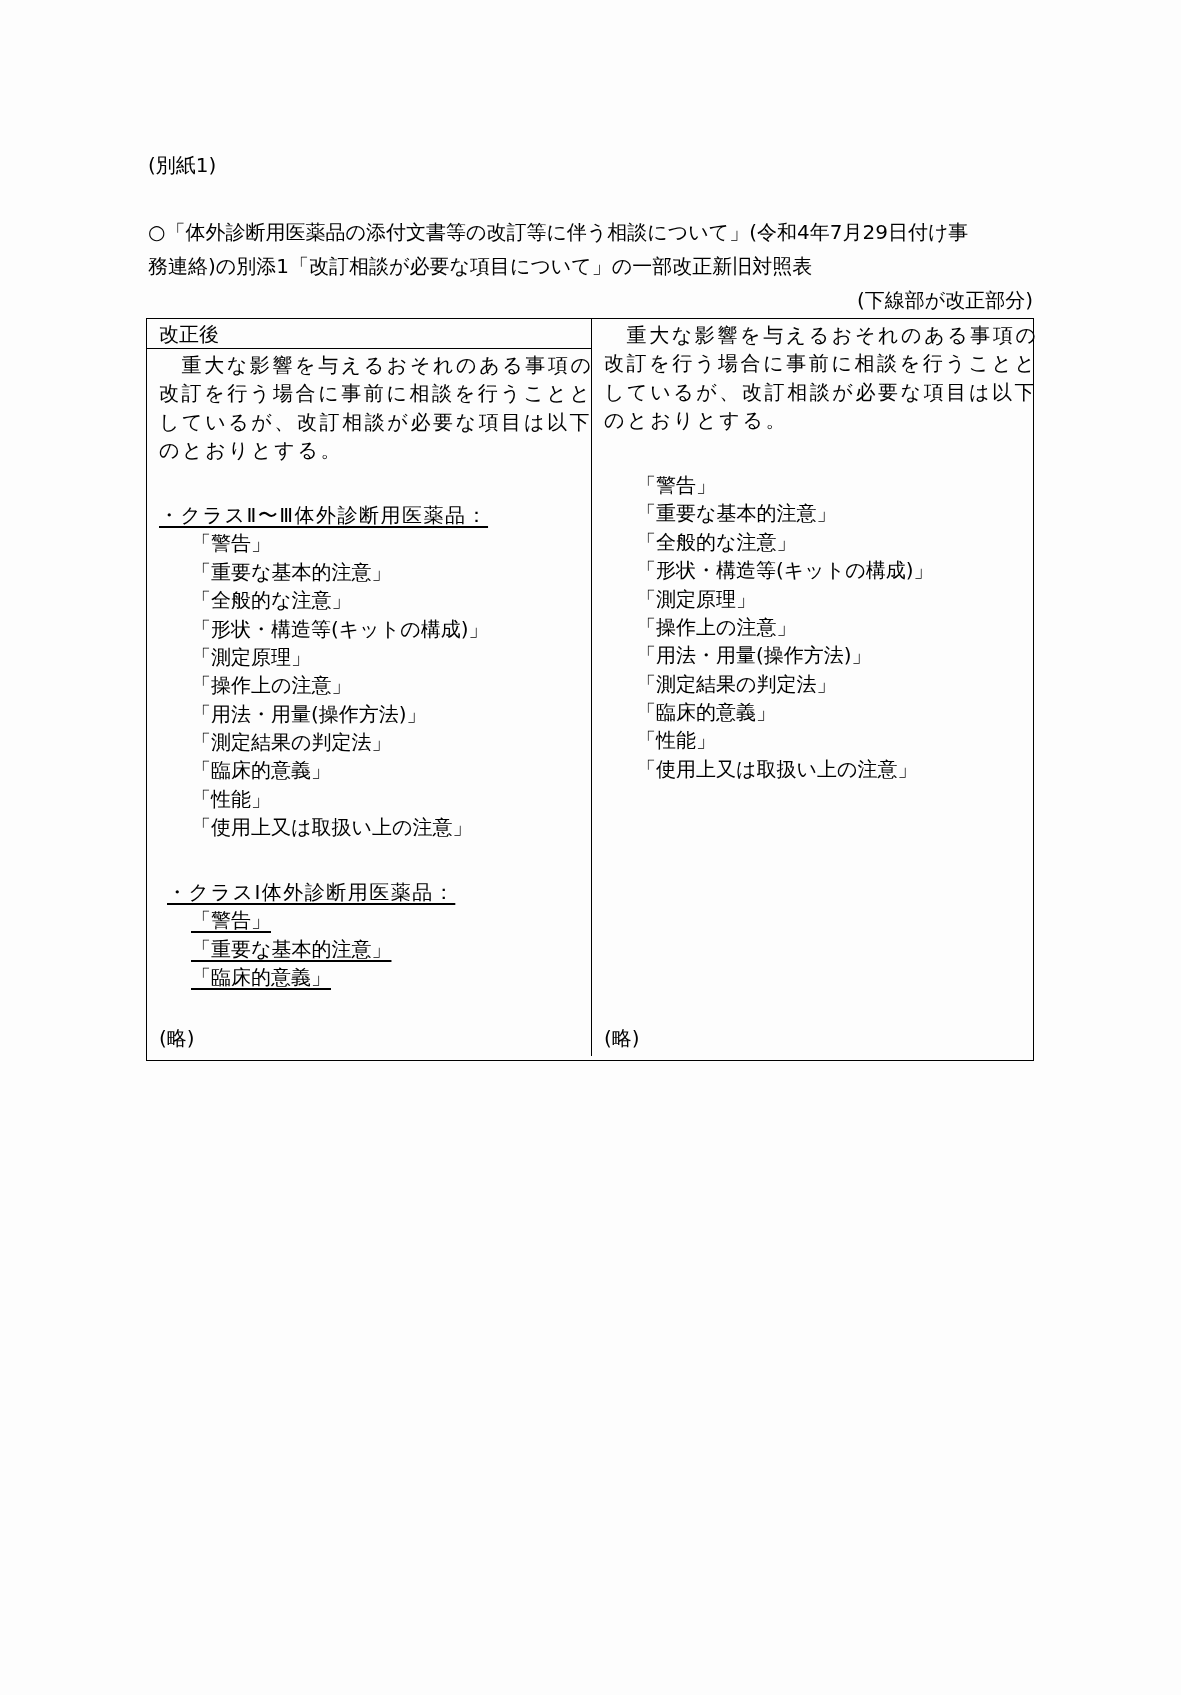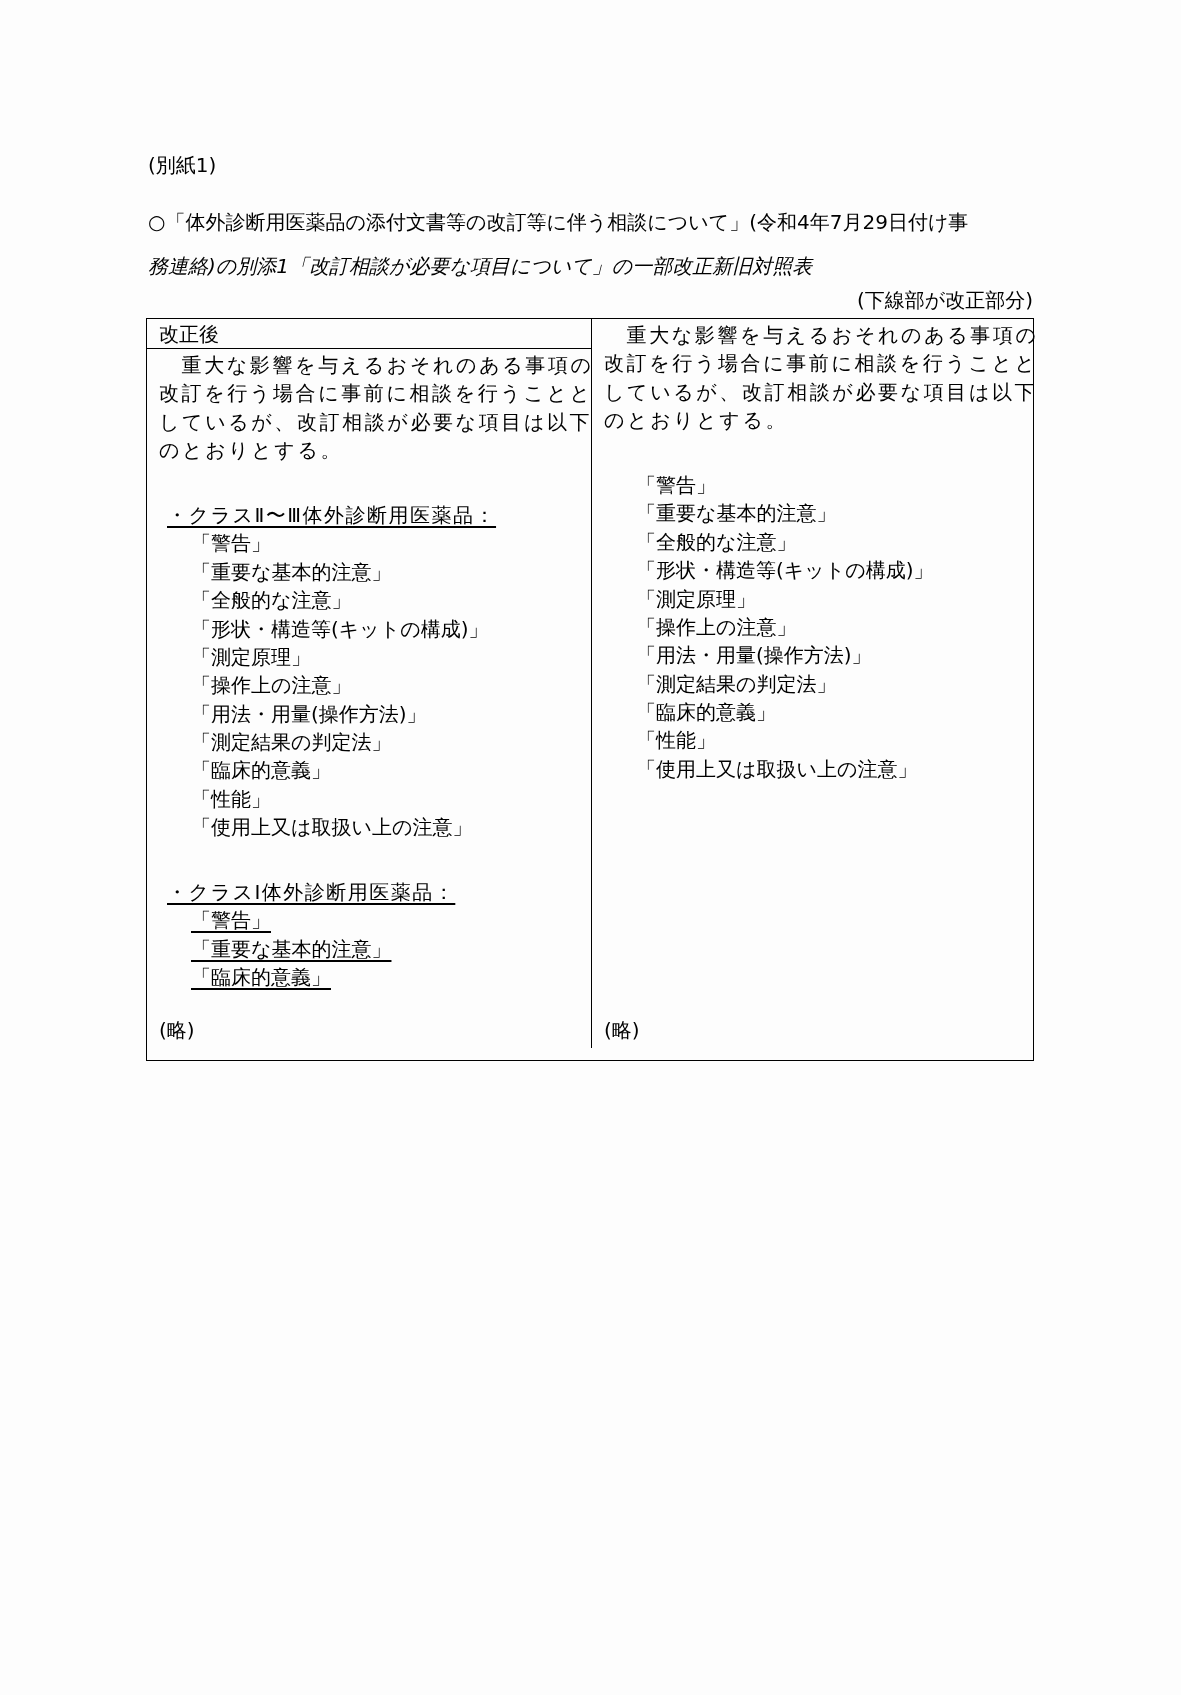--- a/index.html
+++ b/index.html
@@ -4,28 +4,28 @@
   <style>
     html, body { margin: 0; padding: 0; background: #fdfdfd; }
     body {
       width: 1181px; height: 1695px; position: relative; overflow: hidden;
       font-family: "DejaVu Sans", "Liberation Sans", sans-serif;
       color: #000;
     }
     .abs { position: absolute; white-space: nowrap; }
     .t { font-size: 20px; line-height: 28.4px; letter-spacing: 0px; text-align: right; }
     #attachment-label { left: 148px; top: 151px; }
-    #title-line1 { left: 148px; top: 208px; }
-    #title-line2 { left: 148px; top: 252px; font-style: italic; }
+    #title-line1 { left: 148px; top: 218px; }
+    #title-line2 { left: 148px; top: 252px; }
     #note { right: 148px; top: 286px; }
     #cmp-table {
       position: absolute; left: 146px; top: 318px; width: 888px; height: 743px;
       border: 1.5px solid #000; box-sizing: border-box;
     }
-    .col { position: absolute; top: 0; bottom: 12px; box-sizing: border-box; }
+    .col { position: absolute; top: 0; bottom: 4px; box-sizing: border-box; }
     .col-left { left: 0; width: 445px; border-right: 1.5px solid #000; }
     .col-right { left: 445px; right: 0; }
     .hdr {
       height: 30px; border-bottom: 1.5px solid #000; box-sizing: border-box;
       padding-left: 12px; font-size: 20px; line-height: 30px;
     }
     .body { position: relative; padding-left: 12px; padding-top: 2px; }
     .line { display: block; height: 28.4px; font-size: 20px; line-height: 28.4px; white-space: nowrap; }
     .ul { text-decoration: underline; text-underline-offset: 4px; text-decoration-thickness: 1.5px; }
     .indent2 { padding-left: 32px; }
@@ -43,21 +43,21 @@
 <div id="cmp-table">
 
   <div class="col col-left">
     <div class="hdr">改正後</div>
     <div class="body">
       <span class="line para">　重大な影響を与えるおそれのある事項の</span>
       <span class="line para">改訂を行う場合に事前に相談を行うことと</span>
       <span class="line para">しているが、改訂相談が必要な項目は以下</span>
       <span class="line para">のとおりとする。</span>
       <span class="line"></span>
-      <span class="line" style="margin-top:8px;"><span class="ul" style="letter-spacing:1.5px;margin-left:8px;">・クラスⅡ〜Ⅲ体外診断用医薬品：</span></span>
+      <span class="line" style="margin-top:8px;"><span class="ul" style="letter-spacing:1.5px;">・クラスⅡ〜Ⅲ体外診断用医薬品：</span></span>
       <span class="line indent2">「警告」</span>
       <span class="line indent2">「重要な基本的注意」</span>
       <span class="line indent2">「全般的な注意」</span>
       <span class="line indent2">「形状・構造等(キットの構成)」</span>
       <span class="line indent2">「測定原理」</span>
       <span class="line indent2">「操作上の注意」</span>
       <span class="line indent2">「用法・用量(操作方法)」</span>
       <span class="line indent2">「測定結果の判定法」</span>
       <span class="line indent2">「臨床的意義」</span>
       <span class="line indent2">「性能」</span>

